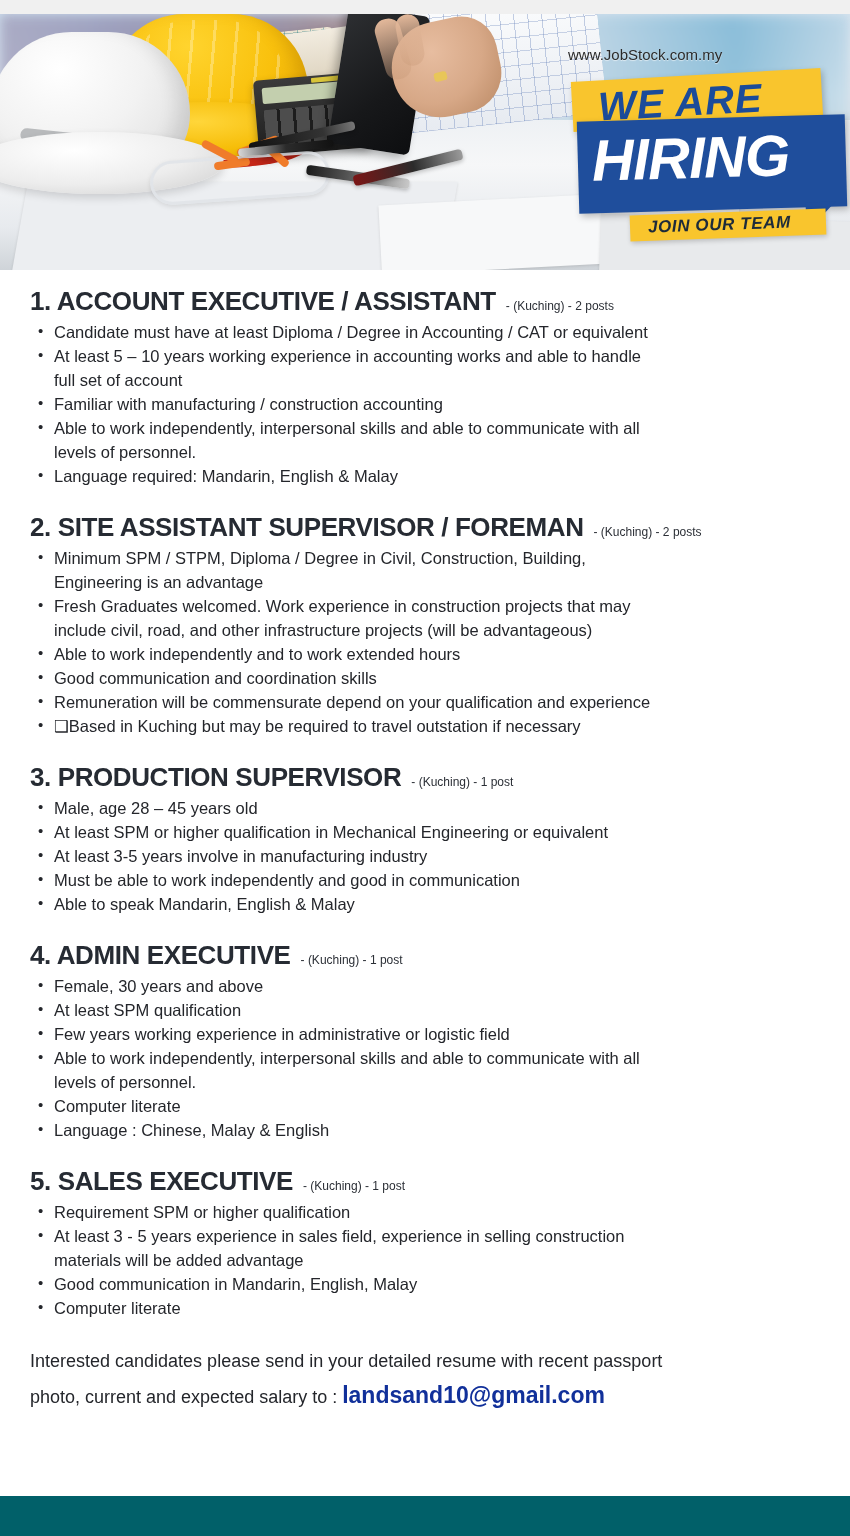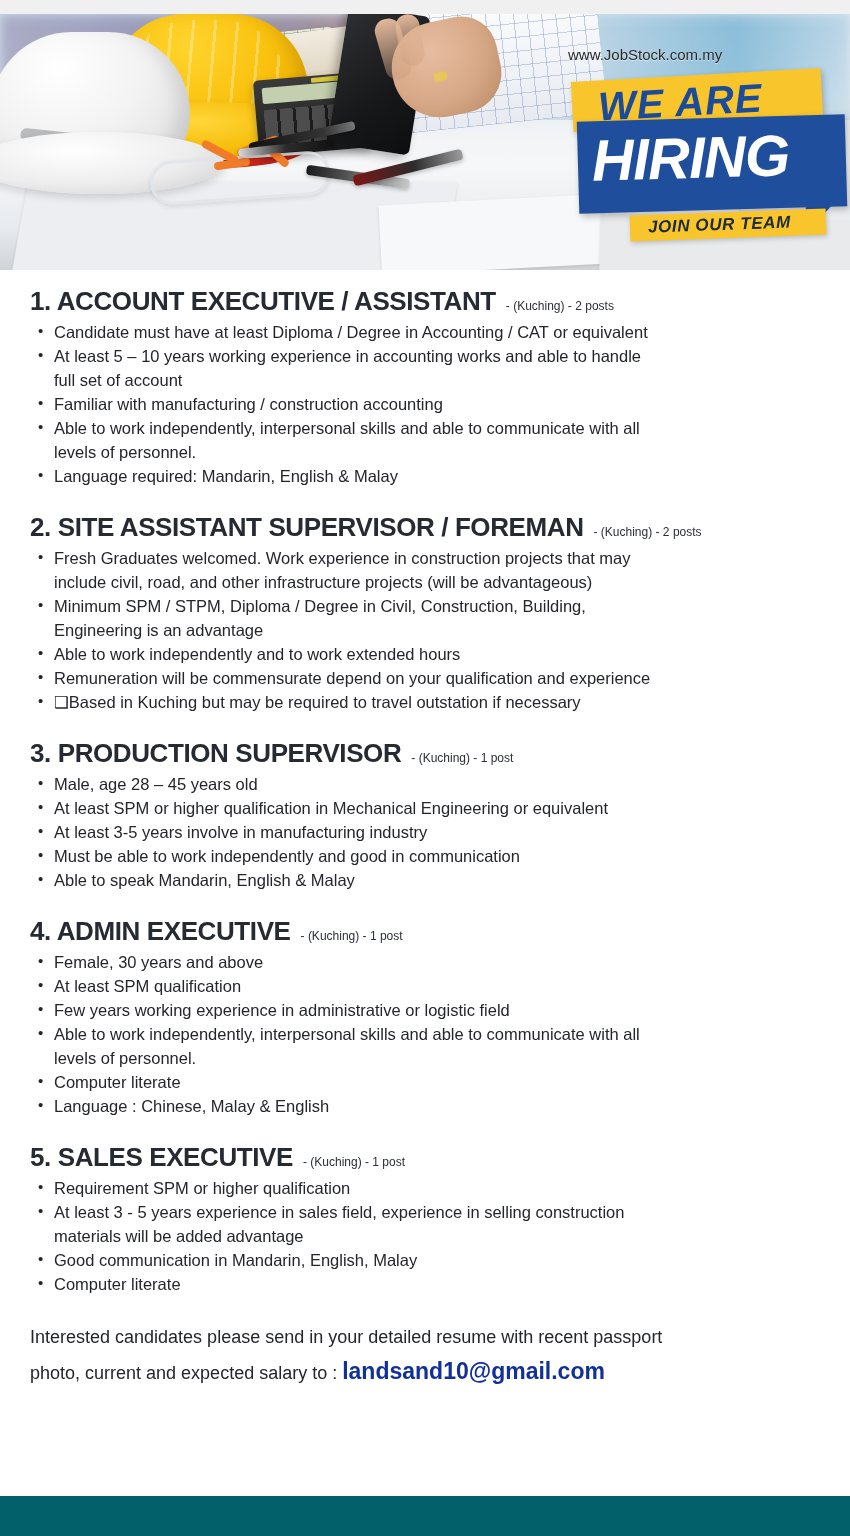--- a/index.html
+++ b/index.html
@@ -466,23 +466,24 @@
         <li>Language required: Mandarin, English &amp; Malay</li>
       </ul>
     </div>
 
     <div class="job">
       <div class="job-head">
         <span class="job-title">2. SITE ASSISTANT SUPERVISOR / FOREMAN</span>
         <span class="job-meta">-  (Kuching) - 2 posts</span>
       </div>
       <ul class="reqs">
+        <li>Minimum SPM / STPM, Diploma / Degree in Civil, Construction, Building, Engineering is an advantage</li>
         <li>Fresh Graduates welcomed. Work experience in construction projects that may include civil, road, and other infrastructure projects (will be advantageous)</li>
-        <li>Minimum SPM / STPM, Diploma / Degree in Civil, Construction, Building, Engineering is an advantage</li>
         <li>Able to work independently and to work extended hours</li>
+        <li>Good communication and coordination skills</li>
         <li>Remuneration will be commensurate depend on your qualification and experience</li>
         <li>❑Based in Kuching but may be required to travel outstation if necessary</li>
       </ul>
     </div>
 
     <div class="job">
       <div class="job-head">
         <span class="job-title">3. PRODUCTION SUPERVISOR</span>
         <span class="job-meta">-  (Kuching) - 1 post</span>
       </div>

